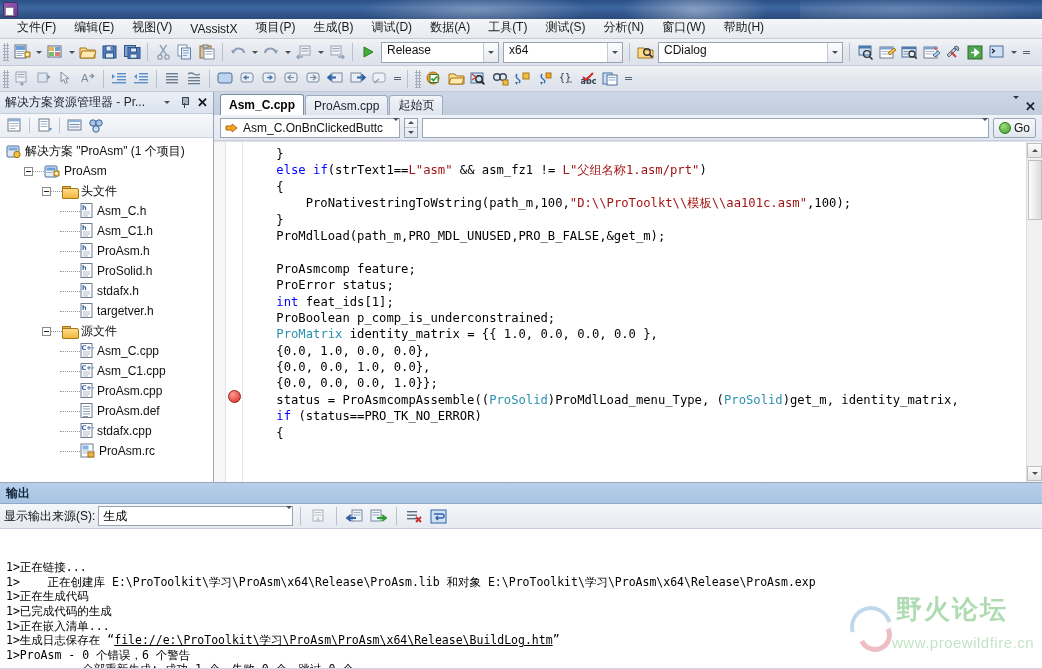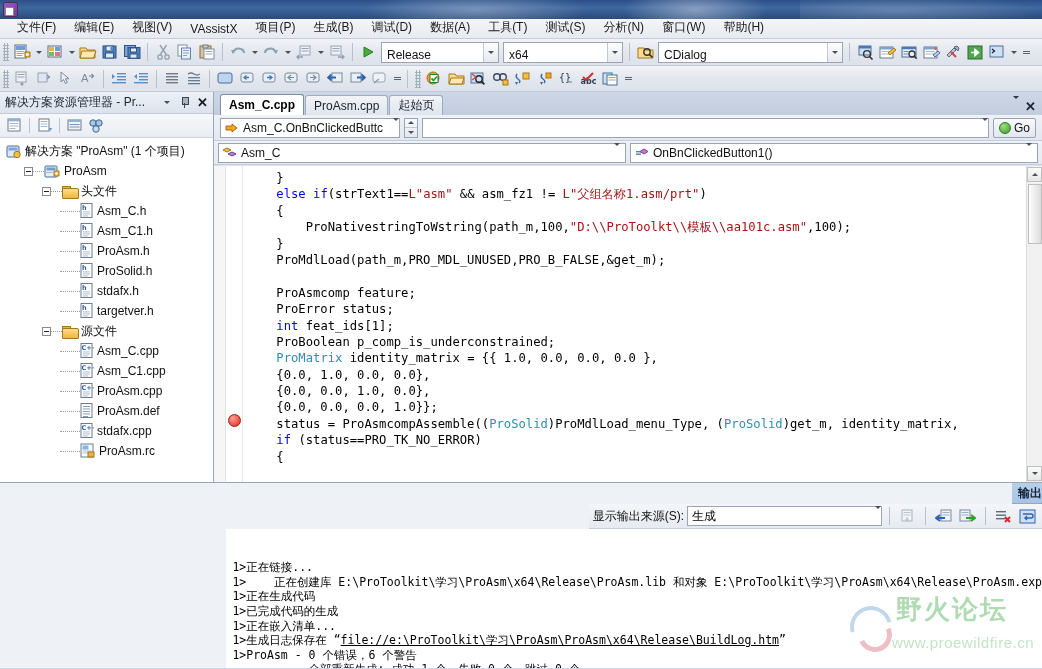--- a/index.html
+++ b/index.html
@@ -94,21 +94,21 @@
   .tb-caret {
     width: 11px; height: 22px; display: flex; align-items: center; justify-content: center;
     flex: none;
   }
   .caret-dn {
     width: 0; height: 0; border-left: 3px solid transparent; border-right: 3px solid transparent;
     border-top: 3px solid #46505f;
   }
   .combo {
     height: 21px; background: #fff; border: 1px solid #9aa4b4;
-    display: flex; align-items: flex-end; margin: 0 2px; flex: none;
+    display: flex; align-items: flex-start; margin: 0 2px; flex: none;
     font-size: 12px; color: #111; padding-left: 5px; position: relative;
   }
   .combo .cval { flex: 1; white-space: nowrap; overflow: hidden; }
   .combo .cbtn {
     width: 15px; height: 19px; display: flex; align-items: center; justify-content: center;
     background: linear-gradient(to bottom,#fdfdfd,#e6e9ef); border-left: 1px solid #c2c8d4;
   }
   .tb-overflow {
     width: 11px; height: 24px; display: flex; flex-direction: column;
     align-items: center; justify-content: center; gap: 1px; flex: none;
@@ -299,21 +299,21 @@
     border: 1px solid #c0c0c0; display: flex; align-items: center; justify-content: center;
   }
   .sb-thumb {
     width: 14px; height: 60px; background: linear-gradient(to right,#fdfdfd,#dcdcdc);
     border: 1px solid #bfbfbf; margin-top: 2px;
   }
 
   
   .outpanel {
     height: 186px; flex: none; display: flex; flex-direction: column;
-    background: #eef1f6; border-top: 1px solid #9aa6ba; align-items: flex-end;
+    background: #eef1f6; border-top: 1px solid #9aa6ba;
   }
   .out-caption {
     height: 21px; display: flex; align-items: center; padding-left: 6px;
     background: linear-gradient(to bottom,#b7cfe9 0%, #a8c4e3 100%);
     border-bottom: 1px solid #8ea9c8;
     font-size: 12px; color: #10243a; font-weight: bold;
   }
   .out-toolbar {
     height: 25px; display: flex; align-items: center; gap: 3px; padding: 0 4px;
     background: linear-gradient(to bottom,#f4f6f9,#e6eaf1);
@@ -1105,43 +1105,20 @@
         <div class="nav-combo" style="flex:1;min-width:0">
           <span class="ncval"></span>
           <span><i class="caret-dn"></i></span>
         </div>
         <div class="gobtn">
           <span class="go-circle"></span>
           <span>Go</span>
         </div>
       </div>
 
-      <div class="memberbar">
-        <div class="mb-combo">
-          <span>
-            <svg class="ic" width="14" height="12" viewBox="0 0 14 12">
-                <path d="M4 1 l4 2 l-4 2 l-4-2z" fill="#f0c040" stroke="#a5761a"></path>
-                <path d="M9 5 l4 2 l-4 2 l-4-2z" fill="#b77fd4" stroke="#6d3e8c"></path>
-              </svg>
-          </span>
-          <span class="mval">Asm_C</span>
-          <span style="padding-right:5px"><i class="caret-dn"></i></span>
-        </div>
-        <div class="mb-combo">
-          <span>
-            <svg class="ic" width="14" height="12" viewBox="0 0 14 12">
-                <rect x="1" y="4" width="5" height="1.4" fill="#5a7fa8"></rect>
-                <rect x="1" y="6.5" width="5" height="1.4" fill="#5a7fa8"></rect>
-                <path d="M9 2 l4 2.5 l-4 2.5 l-4-2.5z" fill="#c27ad8" stroke="#7a3f96"></path>
-              </svg>
-          </span>
-          <span class="mval">OnBnClickedButton1()</span>
-          <span style="padding-right:5px"><i class="caret-dn"></i></span>
-        </div>
-      </div>
 
       <div class="code-wrap">
         <div class="gutter"></div>
         <div class="indicator-margin">
           <span class="breakpoint" style="top:248px"></span>
         </div>
         <div class="code" id="code-container"><div class="ln"><span>    }</span></div><div class="ln"><span>    </span><span class="kw">else</span><span> </span><span class="kw">if</span><span>(strText1==</span><span class="str">L"asm"</span><span> &amp;&amp; asm_fz1 != </span><span class="str">L"父组名称1.asm/prt"</span><span>)</span></div><div class="ln"><span>    {</span></div><div class="ln"><span>        ProNativestringToWstring(path_m,100,</span><span class="str">"D:\\ProToolkt\\模板\\aa101c.asm"</span><span>,100);</span></div><div class="ln"><span>    }</span></div><div class="ln"><span>    ProMdlLoad(path_m,PRO_MDL_UNUSED,PRO_B_FALSE,&amp;get_m);</span></div><div class="ln"><span></span></div><div class="ln"><span>    ProAsmcomp feature;</span></div><div class="ln"><span>    ProError status;</span></div><div class="ln"><span>    </span><span class="kw">int</span><span> feat_ids[1];</span></div><div class="ln"><span>    ProBoolean p_comp_is_underconstrained;</span></div><div class="ln"><span>    </span><span class="typ">ProMatrix</span><span> identity_matrix = {{ 1.0, 0.0, 0.0, 0.0 },</span></div><div class="ln"><span>    {0.0, 1.0, 0.0, 0.0},</span></div><div class="ln"><span>    {0.0, 0.0, 1.0, 0.0},</span></div><div class="ln"><span>    {0.0, 0.0, 0.0, 1.0}};</span></div><div class="ln"><span>    status = ProAsmcompAssemble((</span><span class="typ">ProSolid</span><span>)ProMdlLoad_menu_Type, (</span><span class="typ">ProSolid</span><span>)get_m, identity_matrix,</span></div><div class="ln"><span>    </span><span class="kw">if</span><span> (status==PRO_TK_NO_ERROR)</span></div><div class="ln"><span>    {</span></div></div>
         <div class="scroll-v">
           <div style="display:flex;flex-direction:column;align-items:center">
             <div class="sb-arrow">

